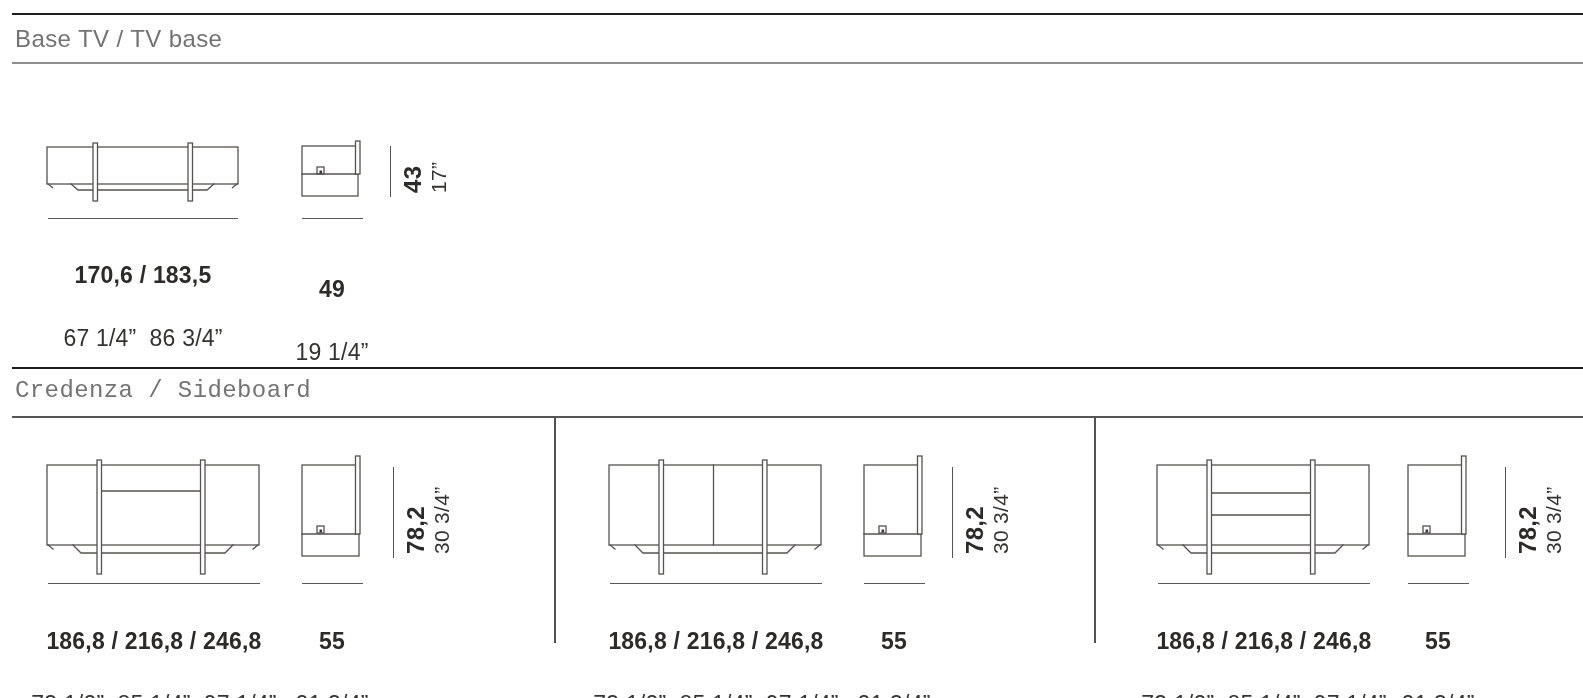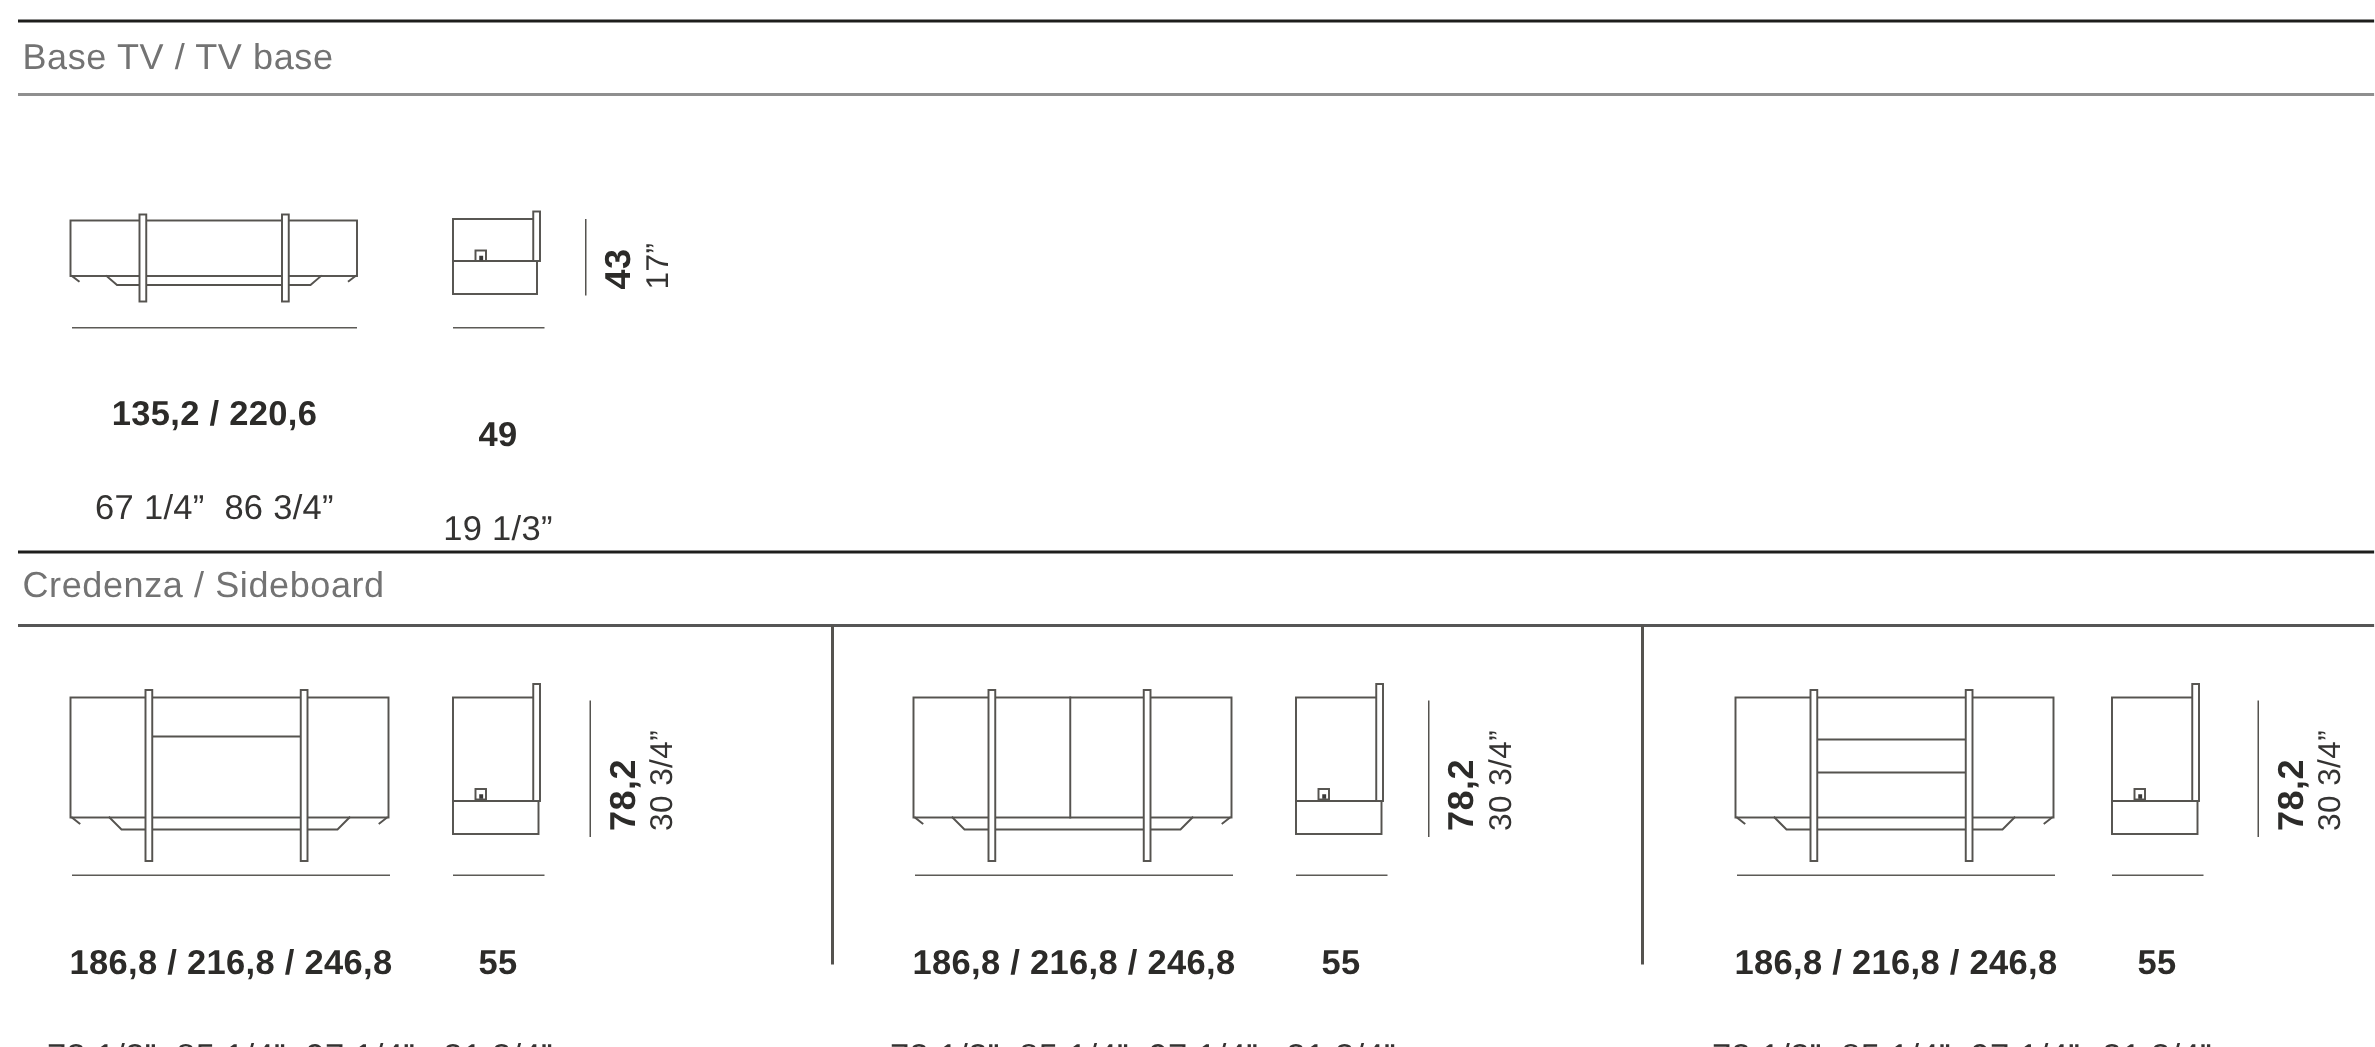--- a/index.html
+++ b/index.html
@@ -68,32 +68,32 @@
   <div class="hdim" style="left:390px;top:146px;height:51px;">
     <div class="hline"></div>
     <div class="hlabels">
       <div class="h-cm">43</div>
       <div class="h-in">17”</div>
     </div>
   </div>
 
   <div class="dimline" style="left:48px;top:218px;width:190px;"></div>
   <div class="dimtext" style="left:143px;top:226px;">
-    <div class="dim-cm">135,2 / 220,6</div>
+    <div class="dim-cm">170,6 / 183,5</div>
     <div class="dim-in">67 1/4”  86 3/4”</div>
   </div>
 
   <div class="dimline" style="left:302px;top:218px;width:61px;"></div>
   <div class="dimtext" style="left:332px;top:240px;">
     <div class="dim-cm">49</div>
-    <div class="dim-in">19 1/3”</div>
+    <div class="dim-in">19 1/4”</div>
   </div>
 
   <div class="rule rule-dark" style="top:367px;"></div>
-  <div class="section-title" style="top:377px;">Credenza / Sideboard</div>
+  <div class="section-title" style="top:377px;font-family:Liberation Mono, monospace;">Credenza / Sideboard</div>
   <div class="rule rule-mid" style="top:416px;"></div>
 
   <div class="vdivider" style="left:554px;top:417px;height:226px;"></div>
   <div class="vdivider" style="left:1094px;top:417px;height:226px;"></div>
 
   <div class="cell" style="left:0px;">
     <svg class="draw" style="left:45px;top:457px;" width="216" height="121" viewBox="0 0 216 121">
       <rect class="ln" x="2" y="8" width="212" height="80"></rect>
       <path class="ln" d="M3 88 L8 92 M213 88 L208 92"></path>
       <path class="ln" d="M28 88 L36 96 L180 96 L188 88"></path>

